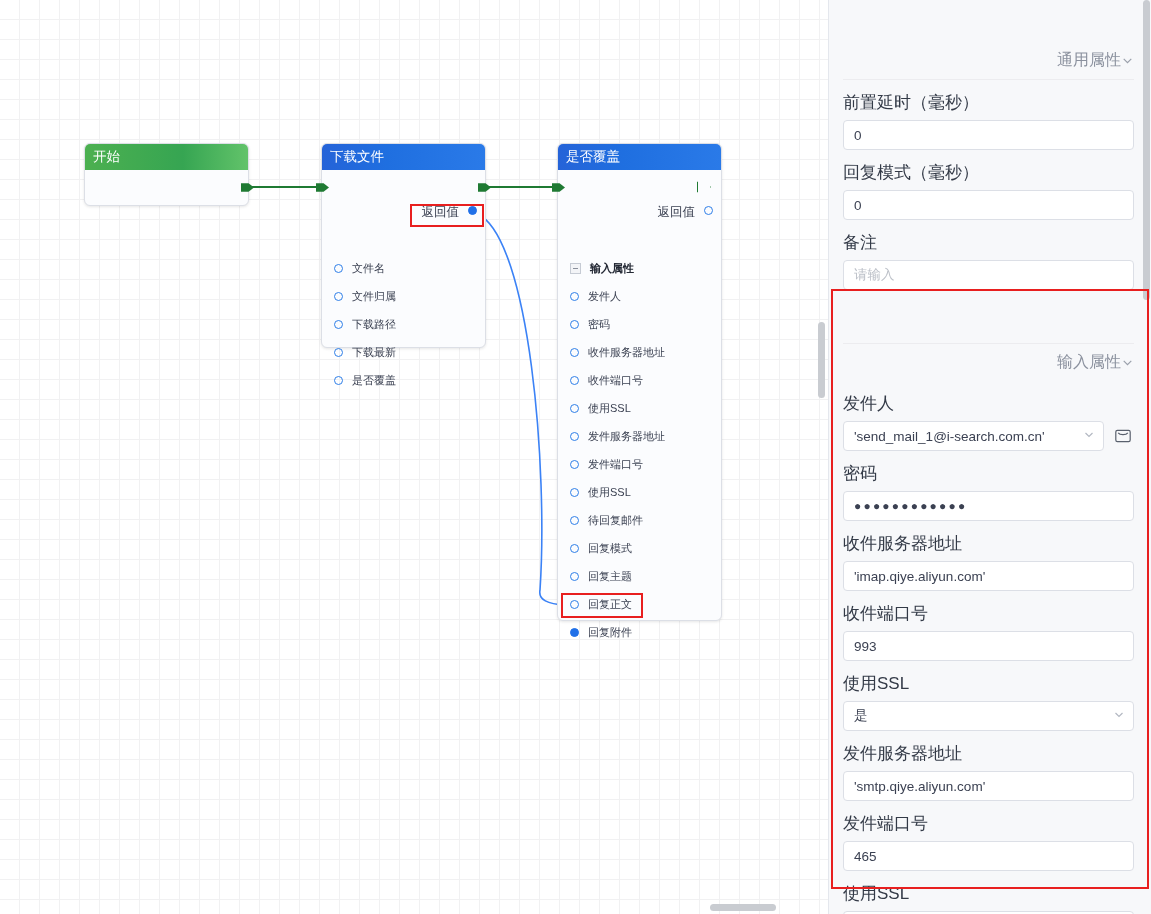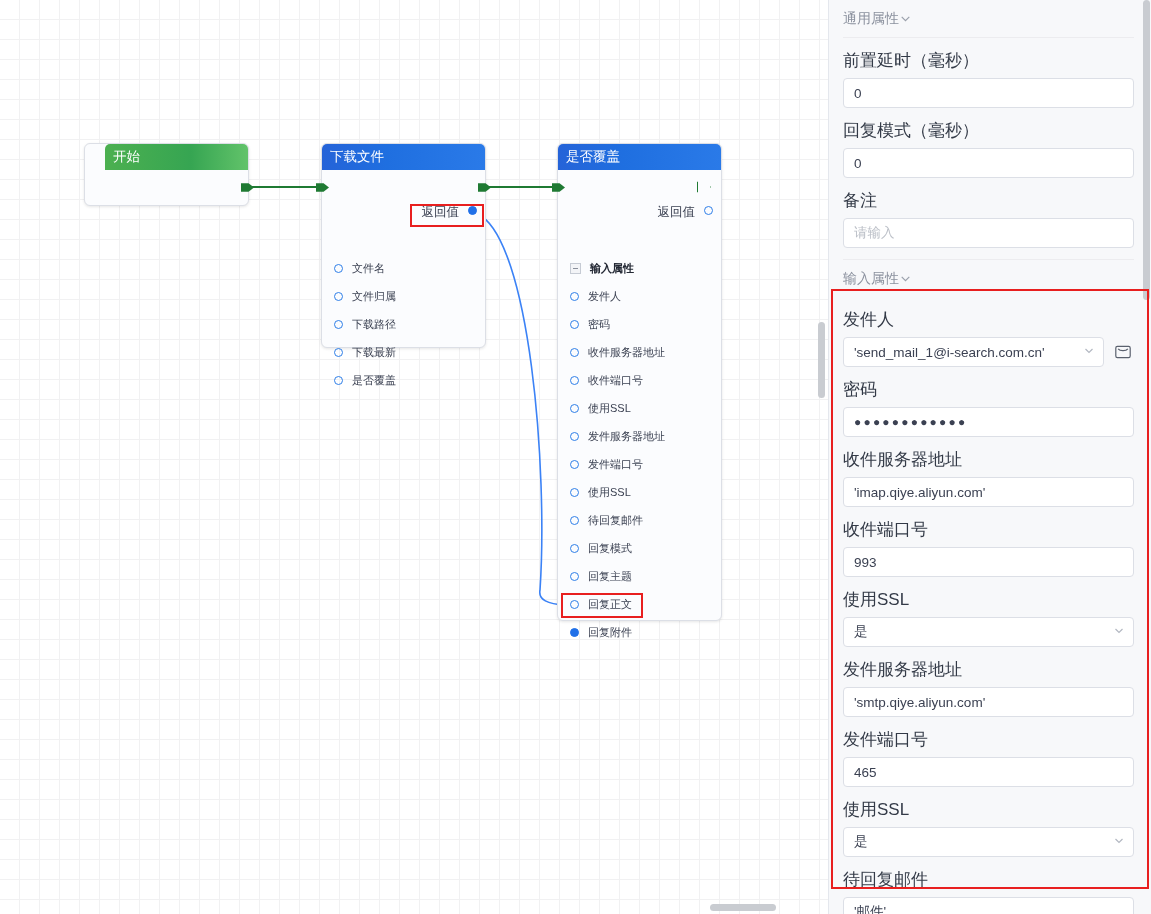--- a/index.html
+++ b/index.html
@@ -35,21 +35,21 @@
     overflow: visible;
   }
   .node-header {
     height: 26px; line-height: 26px;
     padding: 0 8px;
     color: #ffffff;
     font-size: 13.5px;
     border-radius: 5px 5px 0 0;
     white-space: nowrap;
   }
-  .hdr-green { background: linear-gradient(to right, #4cb050, #36a552 60%, #62c36a); margin-left: 20px; }
+  .hdr-green { background: linear-gradient(to right, #4cb050, #36a552 60%, #62c36a); }
   .hdr-blue  { background: linear-gradient(to right, #2563d8, #1f6fe0 40%, #2a7ae8); }
 
   .node-body { position: relative; }
 
   
   .port-in, .port-out {
     position: absolute;
     width: 13px; height: 13px;
     background: #1f7a33;
     
@@ -125,24 +125,25 @@
   #panel {
     position: absolute; right: 0; top: 0;
     width: 323px; height: 914px;
     background: #f7f8fa;
     border-left: 1px solid #e4e7ed;
     overflow: hidden;
   }
   .panel-inner { position: relative; padding: 0 17px 0 14px; }
 
   .section-head {
-    display: flex; align-items: center; justify-content: flex-start;
+    display: flex; align-items: center; justify-content: flex-end;
     height: 38px;
-    font-size: 14px; color: #8b919e;
+    font-size: 16px; color: #8b919e;
     border-bottom: 1px solid #ececef;
+    margin-top: 42px;
   }
   .section-head .chev { color:#9aa0ab; }
   .chev svg { display:block; }
 
   .field { padding-top: 11px; }
   .field-label {
     font-size: 17px; color: #333a47; margin-bottom: 6px; font-weight: normal;
   }
   .control-row { display: flex; align-items: center; gap: 8px; }
   .input {

